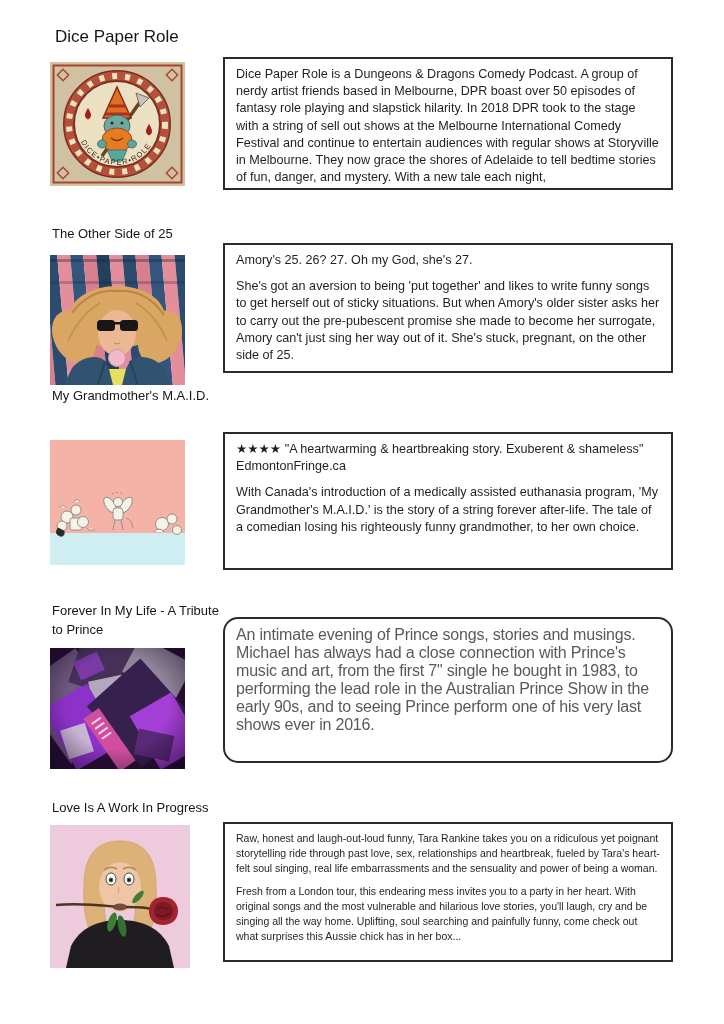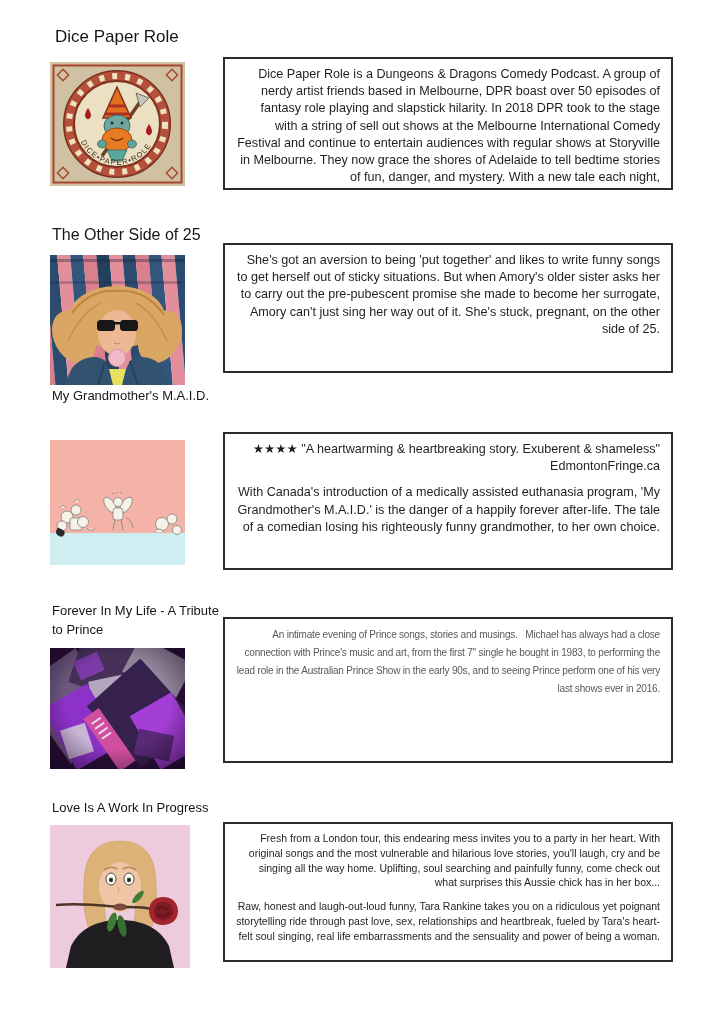--- a/index.html
+++ b/index.html
@@ -10,21 +10,21 @@
     background:#ffffff;
     font-family:"Liberation Sans","DejaVu Sans",sans-serif;
     overflow:hidden;
   }
   .sec-title {
     position:absolute;
     color:#161616;
     font-weight:400;
   }
   .t-large { font-size:17px; }
-  .t-med   { font-size:16px; }
+  .t-med   { font-size:13px; }
   .t-small { font-size:13px; }
   .s1-title { left:55px; top:27px; }
   .s2-title { left:52px; top:226px; }
   .s3-title { left:52px; top:388px; }
   .s4-title { left:52px; top:601px; width:176px; line-height:19px; }
   .s5-title { left:52px; top:800px; }
 
   .cover { position:absolute; overflow:hidden; }
   .cover svg { display:block; }
   .img1 { left:50px; top:62px;  width:135px; height:124px; }
@@ -36,26 +36,26 @@
   .desc-box {
     position:absolute;
     left:223px; width:450px;
     border:2px solid #2b2b2b;
     background:#ffffff;
     box-sizing:border-box;
     padding:7px 11px 6px 11px;
     color:#1f1f1f;
     overflow:hidden;
   }
-  .desc-box p { margin:0 0 9px 0;text-align:right; }
+  .desc-box p { margin:0 0 9px 0; }
   .desc-box p:last-child { margin-bottom:0; }
   .box1 { top:57px;  height:133px; font-size:12.6px; line-height:17.2px; }
   .box2 { top:243px; height:130px; font-size:12.6px; line-height:17.2px; }
   .box3 { top:432px; height:138px; font-size:12.6px; line-height:17.2px; }
-  .box4 { top:617px; height:146px; font-size:10px; line-height:18px; color:#595959; letter-spacing:-0.2px; }
+  .box4 { top:617px; height:146px; font-size:16px; line-height:18px; color:#595959; letter-spacing:-0.2px;border-radius:15px; }
   .box5 { top:822px; height:140px; font-size:10.5px; line-height:14.8px; }
 </style>
 </head>
 <body>
 
 <div class="page">
 
   <div class="sec-title t-large s1-title">Dice Paper Role</div>
 
   <div class="cover img1">
@@ -128,20 +128,21 @@
       <rect x="64" y="67" width="7" height="2.5" fill="#171717"></rect>
       <path d="M64,88 Q67,90 70,88" fill="none" stroke="#b98a64" stroke-width="1"></path>
       <circle cx="67" cy="103" r="8.5" fill="#f2bac8" stroke="#d795a8" stroke-width="1"></circle>
       <path d="M14,130 L22,113 C32,101 48,99 55,106 L59,114 L76,114 L80,106 C88,99 104,101 114,113 L121,130 Z" fill="#31536f"></path>
       <path d="M55,106 L48,130 M80,106 L88,130" stroke="#24405a" stroke-width="1.6" fill="none"></path>
       <polygon points="59,114 76,114 72,130 63,130" fill="#e6e05e"></polygon>
     </svg>
   </div>
 
   <div class="desc-box box2">
+    <p>Amory's 25. 26? 27. Oh my God, she's 27.</p>
     <p>She's got an aversion to being 'put together' and likes to write funny songs to get herself out of sticky situations. But when Amory's older sister asks her to carry out the pre-pubescent promise she made to become her surrogate, Amory can't just sing her way out of it. She's stuck, pregnant, on the other side of 25.</p>
   </div>
 
   <div class="sec-title t-small s3-title">My Grandmother's M.A.I.D.</div>
 
   <div class="cover img3">
     <svg width="135" height="125" viewBox="0 0 135 125">
       <rect width="135" height="93" fill="#f5b2a6"></rect>
       <rect y="93" width="135" height="32" fill="#cfeef1"></rect>
       <g stroke="#8a8a85" stroke-width="0.9" fill="#f6f2e8">
@@ -164,21 +165,21 @@
         <circle cx="112" cy="84" r="6.5"></circle>
         <circle cx="122" cy="79" r="5"></circle>
         <circle cx="127" cy="90" r="4.5"></circle>
         <path d="M104,92 q5,-6 10,0"></path>
       </g>
     </svg>
   </div>
 
   <div class="desc-box box3">
     <p>★★★★ "A heartwarming &amp; heartbreaking story. Exuberent &amp; shameless" EdmontonFringe.ca</p>
-    <p>With Canada's introduction of a medically assisted euthanasia program, 'My Grandmother's M.A.I.D.' is the danger of a happily forever after-life. The tale of a comedian losing his righteously funny grandmother, to her own choice.</p>
+    <p>With Canada's introduction of a medically assisted euthanasia program, 'My Grandmother's M.A.I.D.' is the story of a string forever after-life. The tale of a comedian losing his righteously funny grandmother, to her own choice.</p>
   </div>
 
   <div class="sec-title t-small s4-title">Forever In My Life - A Tribute to Prince</div>
 
   <div class="cover img4">
     <svg width="135" height="121" viewBox="0 0 135 121">
       <defs>
         <radialGradient id="vig" cx="50%" cy="45%" r="70%">
           <stop offset="55%" stop-color="rgba(20,5,30,0)"></stop>
           <stop offset="100%" stop-color="rgba(15,3,25,0.55)"></stop>
@@ -233,17 +234,17 @@
       <ellipse cx="62" cy="97" rx="4" ry="10" transform="rotate(18 62 97)" fill="#3f7d36"></ellipse>
       <ellipse cx="72" cy="101" rx="4" ry="11" transform="rotate(-12 72 101)" fill="#357030"></ellipse>
       <ellipse cx="88" cy="72" rx="3" ry="8" transform="rotate(42 88 72)" fill="#3f7d36"></ellipse>
       <path d="M113,72 C122,72 128,78 128,86 C128,95 121,100 113,100 C104,100 99,94 99,86 C99,77 105,72 113,72 Z" fill="#a2242e"></path>
       <path d="M113,77 C119,77 123,81 123,86 C123,92 118,95 113,95 C108,95 104,91 104,86 C104,80 108,77 113,77 Z" fill="#7d1a24"></path>
       <path d="M108,84 q5,-4 10,1 M106,89 q7,5 14,-1" fill="none" stroke="#5f1018" stroke-width="1.2"></path>
     </svg>
   </div>
 
   <div class="desc-box box5">
+    <p>Raw, honest and laugh-out-loud funny, Tara Rankine takes you on a ridiculous yet poignant storytelling ride through past love, sex, relationships and heartbreak, fueled by Tara's heart-felt soul singing, real life embarrassments and the sensuality and power of being a woman.</p>
     <p>Fresh from a London tour, this endearing mess invites you to a party in her heart. With original songs and the most vulnerable and hilarious love stories, you'll laugh, cry and be singing all the way home. Uplifting, soul searching and painfully funny, come check out what surprises this Aussie chick has in her box...</p>
-    <p>Raw, honest and laugh-out-loud funny, Tara Rankine takes you on a ridiculous yet poignant storytelling ride through past love, sex, relationships and heartbreak, fueled by Tara's heart-felt soul singing, real life embarrassments and the sensuality and power of being a woman.</p>
   </div>
 
 </div>
 
 </body></html>

